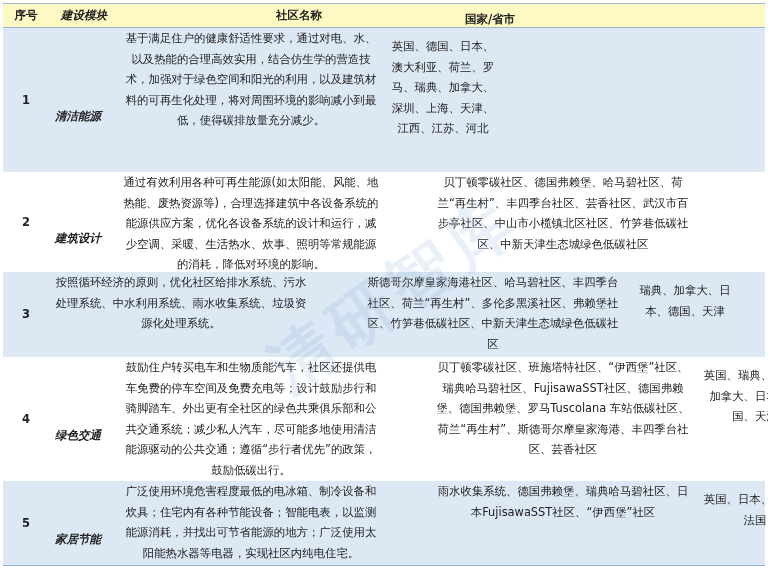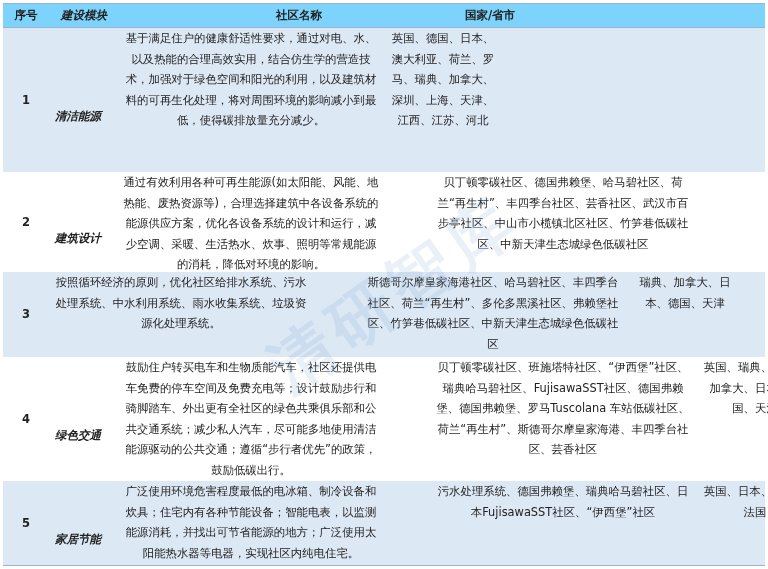--- a/index.html
+++ b/index.html
@@ -19,41 +19,41 @@
       position: absolute;
       left: 3px;
       top: 3px;
       width: 762px;
     }
     .hdr {
       display: flex;
       height: 23px;
       border-top: 1.5px solid #9bb4d1;
       border-bottom: 1.5px solid #9bb4d1;
-      background: #7dd3fc;
+      background: #fef9c3;
       font-weight: bold;
       font-size: 11.5px;
       align-items: center;
     }
     .hdr > div {
       text-align: center;
     }
     .row {
       display: flex;
       font-size: 11.4px;
       line-height: 20.5px;
       align-items: stretch;
     }
     .row.blue { background: #dde8f5; }
     .row.white { background: #ffffff; }
     .c0 { width: 46px; flex: 0 0 46px; }
     .c1 { width: 70px; flex: 0 0 70px; font-style: italic; }
     .c2 { width: 264px; flex: 0 0 264px; }
     .c3 { width: 264px; flex: 0 0 264px; margin-left: 48px; }
-    .c4 { width: 118px; flex: 0 0 118px; }
+    .c4 { width: 118px; flex: 0 0 118px; margin-top: 8px; }
     .row .c0, .row .c1 {
       display: flex;
       align-items: center;
       justify-content: center;
       font-weight: bold;
       font-size: 11.5px;
     }
     .row .c1 { justify-content: flex-start; padding-left: 6px; box-sizing: border-box; margin-top: 32px; }
     .row .c2, .row .c3, .row .c4 {
       padding: 0 2px 0 2px;
@@ -117,18 +117,18 @@
     <div class="c1">绿色交通</div>
     <div class="c2">鼓励住户转买电车和生物质能汽车，社区还提供电车免费的停车空间及免费充电等；设计鼓励步行和骑脚踏车、外出更有全社区的绿色共乘俱乐部和公共交通系统；减少私人汽车，尽可能多地使用清洁能源驱动的公共交通；遵循“步行者优先”的政策，鼓励低碳出行。</div>
     <div class="c3">贝丁顿零碳社区、班施塔特社区、“伊西堡”社区、瑞典哈马碧社区、FujisawaSST社区、德国弗赖堡、德国弗赖堡、罗马Tuscolana 车站低碳社区、荷兰“再生村”、斯德哥尔摩皇家海港、丰四季台社区、芸香社区</div>
     <div class="c4">英国、瑞典、法国、加拿大、日本、德国、天津</div>
   </div>
 
   <div class="row blue r5">
     <div class="c0">5</div>
     <div class="c1">家居节能</div>
     <div class="c2">广泛使用环境危害程度最低的电冰箱、制冷设备和炊具；住宅内有各种节能设备；智能电表，以监测能源消耗，并找出可节省能源的地方；广泛使用太阳能热水器等电器，实现社区内纯电住宅。</div>
-    <div class="c3">污水处理系统、德国弗赖堡、瑞典哈马碧社区、日本FujisawaSST社区、“伊西堡”社区</div>
+    <div class="c3">雨水收集系统、德国弗赖堡、瑞典哈马碧社区、日本FujisawaSST社区、“伊西堡”社区</div>
     <div class="c4">英国、日本、瑞典、法国</div>
   </div>
 </div>
 
 <div class="watermark">清研智库</div>
 
 </body></html>

